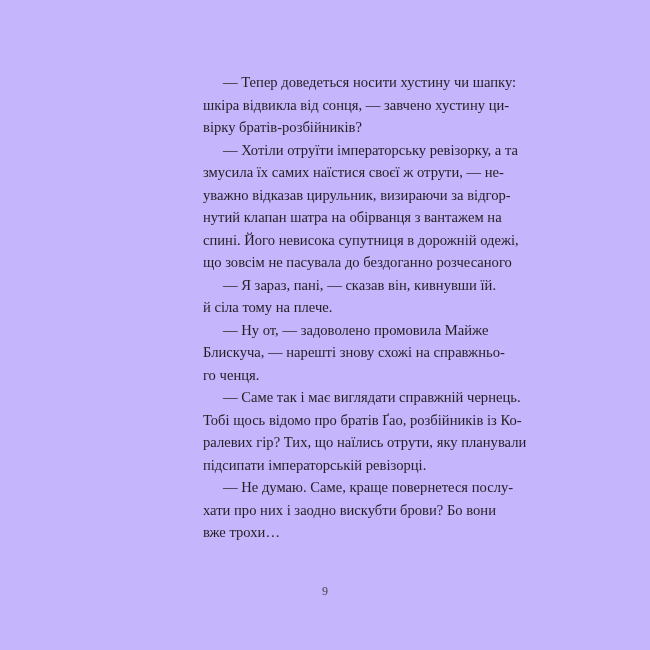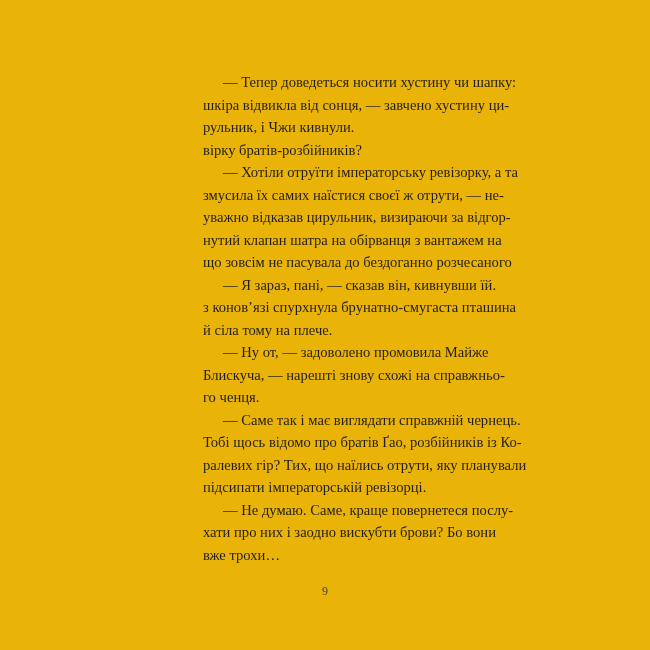--- a/index.html
+++ b/index.html
@@ -10,21 +10,21 @@
     body {
       width: 650px;
       height: 650px;
       position: relative;
       overflow: hidden;
     }
     .page {
       position: absolute;
       left: 0; top: 0;
       width: 650px; height: 650px;
-      background: #eab308;
+      background: #c4b5fd;
     }
     .text-block {
       position: absolute;
       left: 182px;
       top: 71px;
       width: 284px;
       font-family: "Liberation Serif", "DejaVu Serif", serif;
       font-size: 14.6px;
       line-height: 22.5px;
       color: #231f20;
@@ -62,41 +62,40 @@
   </style>
 </head>
 <body>
 
 <div class="page">
   <div class="text-block">
 
     <div class="para">
       <span class="line indent">— Тепер доведеться носити хустину чи шапку:</span>
       <span class="line">шкіра відвикла від сонця, — завчено хустину ци-</span>
-      <span class="line last">рульник, і Чжи кивнули.</span>
     </div>
 
     <div class="para">
       <span class="line last">вірку братів-розбійників?</span>
     </div>
 
     <div class="para">
       <span class="line indent">— Хотіли отруїти імператорську ревізорку, а та</span>
       <span class="line">змусила їх самих наїстися своєї ж отрути, — не-</span>
       <span class="line">уважно відказав цирульник, визираючи за відгор-</span>
       <span class="line">нутий клапан шатра на обірванця з вантажем на</span>
+      <span class="line">спині. Його невисока супутниця в дорожній одежі,</span>
       <span class="line">що зовсім не пасувала до бездоганно розчесаного</span>
     </div>
 
     <div class="para">
       <span class="line indent last">— Я зараз, пані, — сказав він, кивнувши їй.</span>
     </div>
 
     <div class="para">
-      <span class="line">з конов’язі спурхнула брунатно-смугаста пташина</span>
       <span class="line last">й сіла тому на плече.</span>
     </div>
 
     <div class="para">
       <span class="line indent">— Ну от, — задоволено промовила Майже</span>
       <span class="line">Блискуча, — нарешті знову схожі на справжньо-</span>
       <span class="line last">го ченця.</span>
     </div>
 
     <div class="para">

